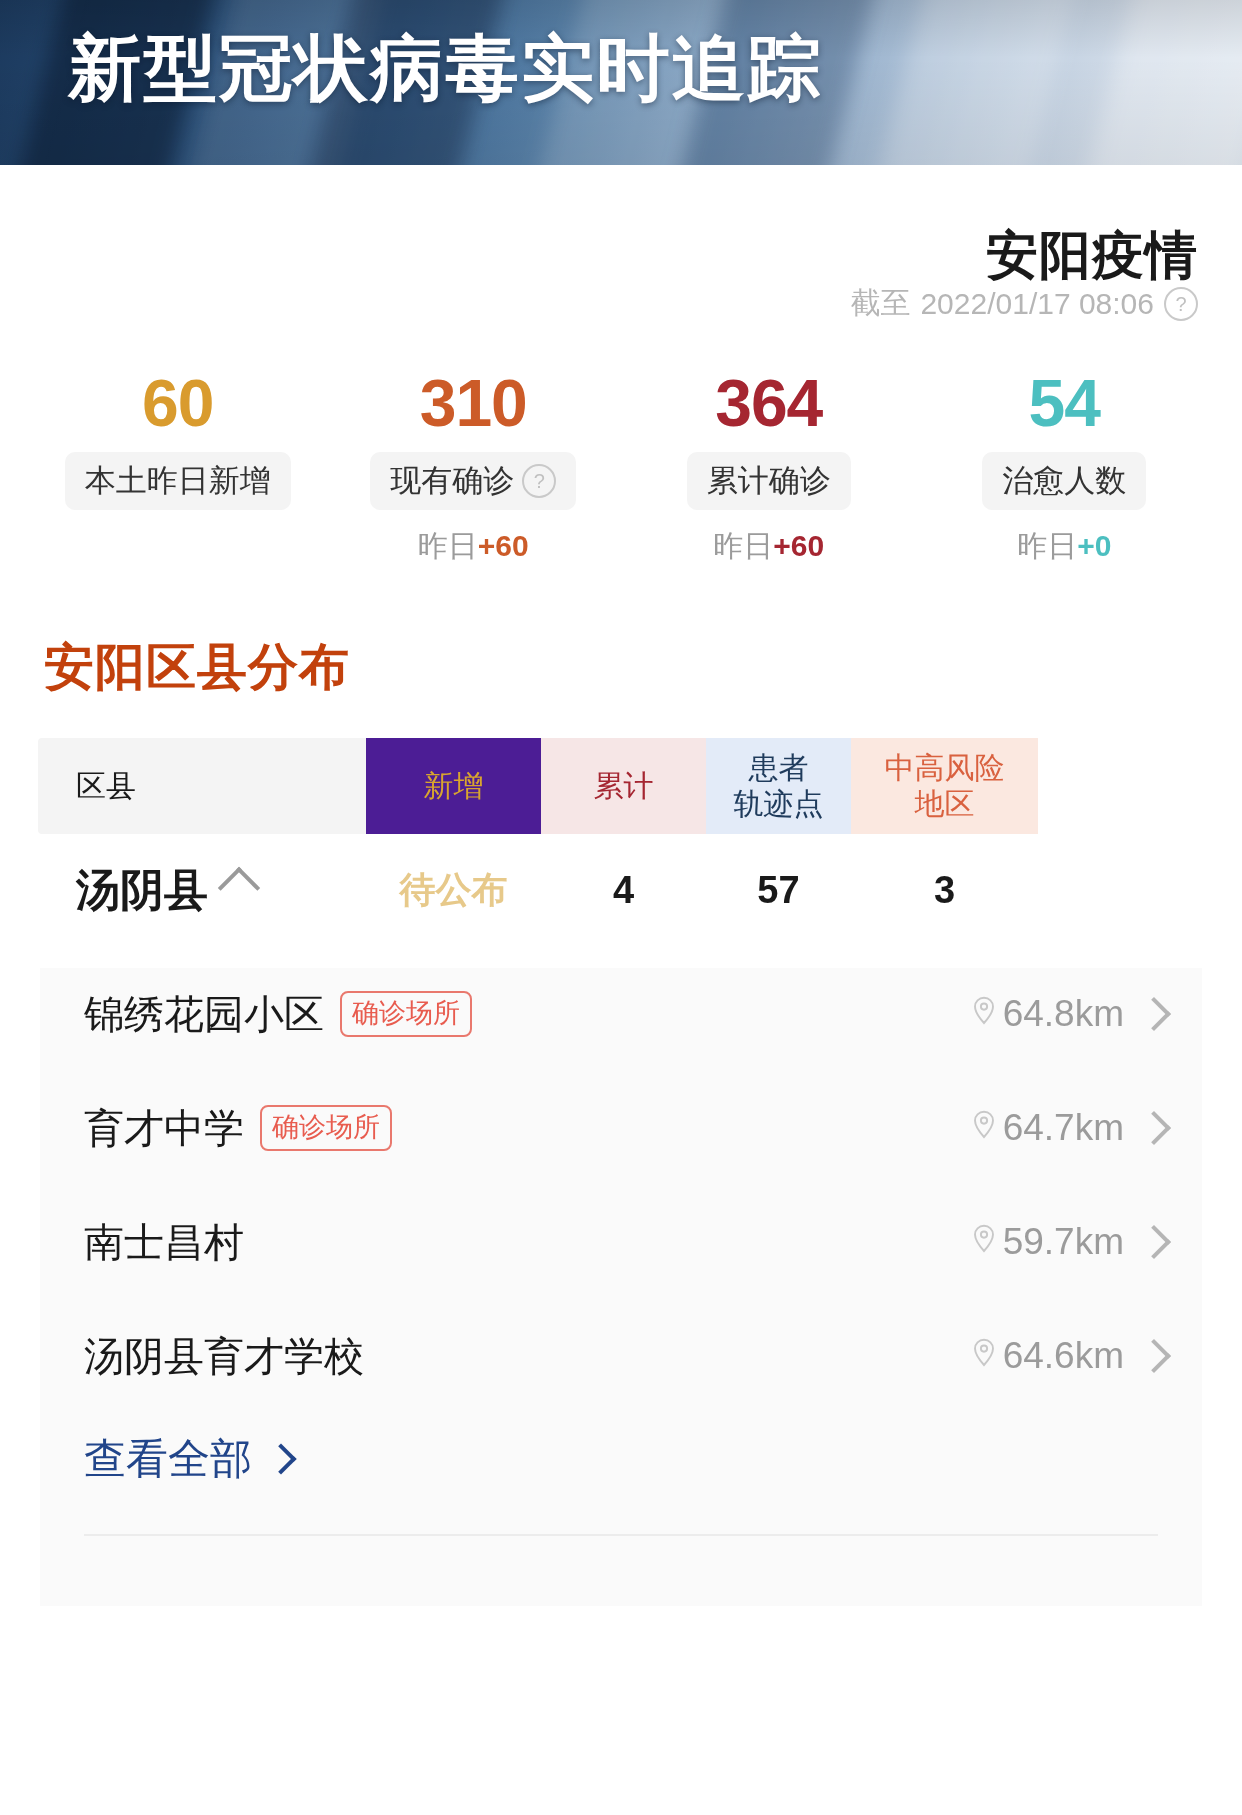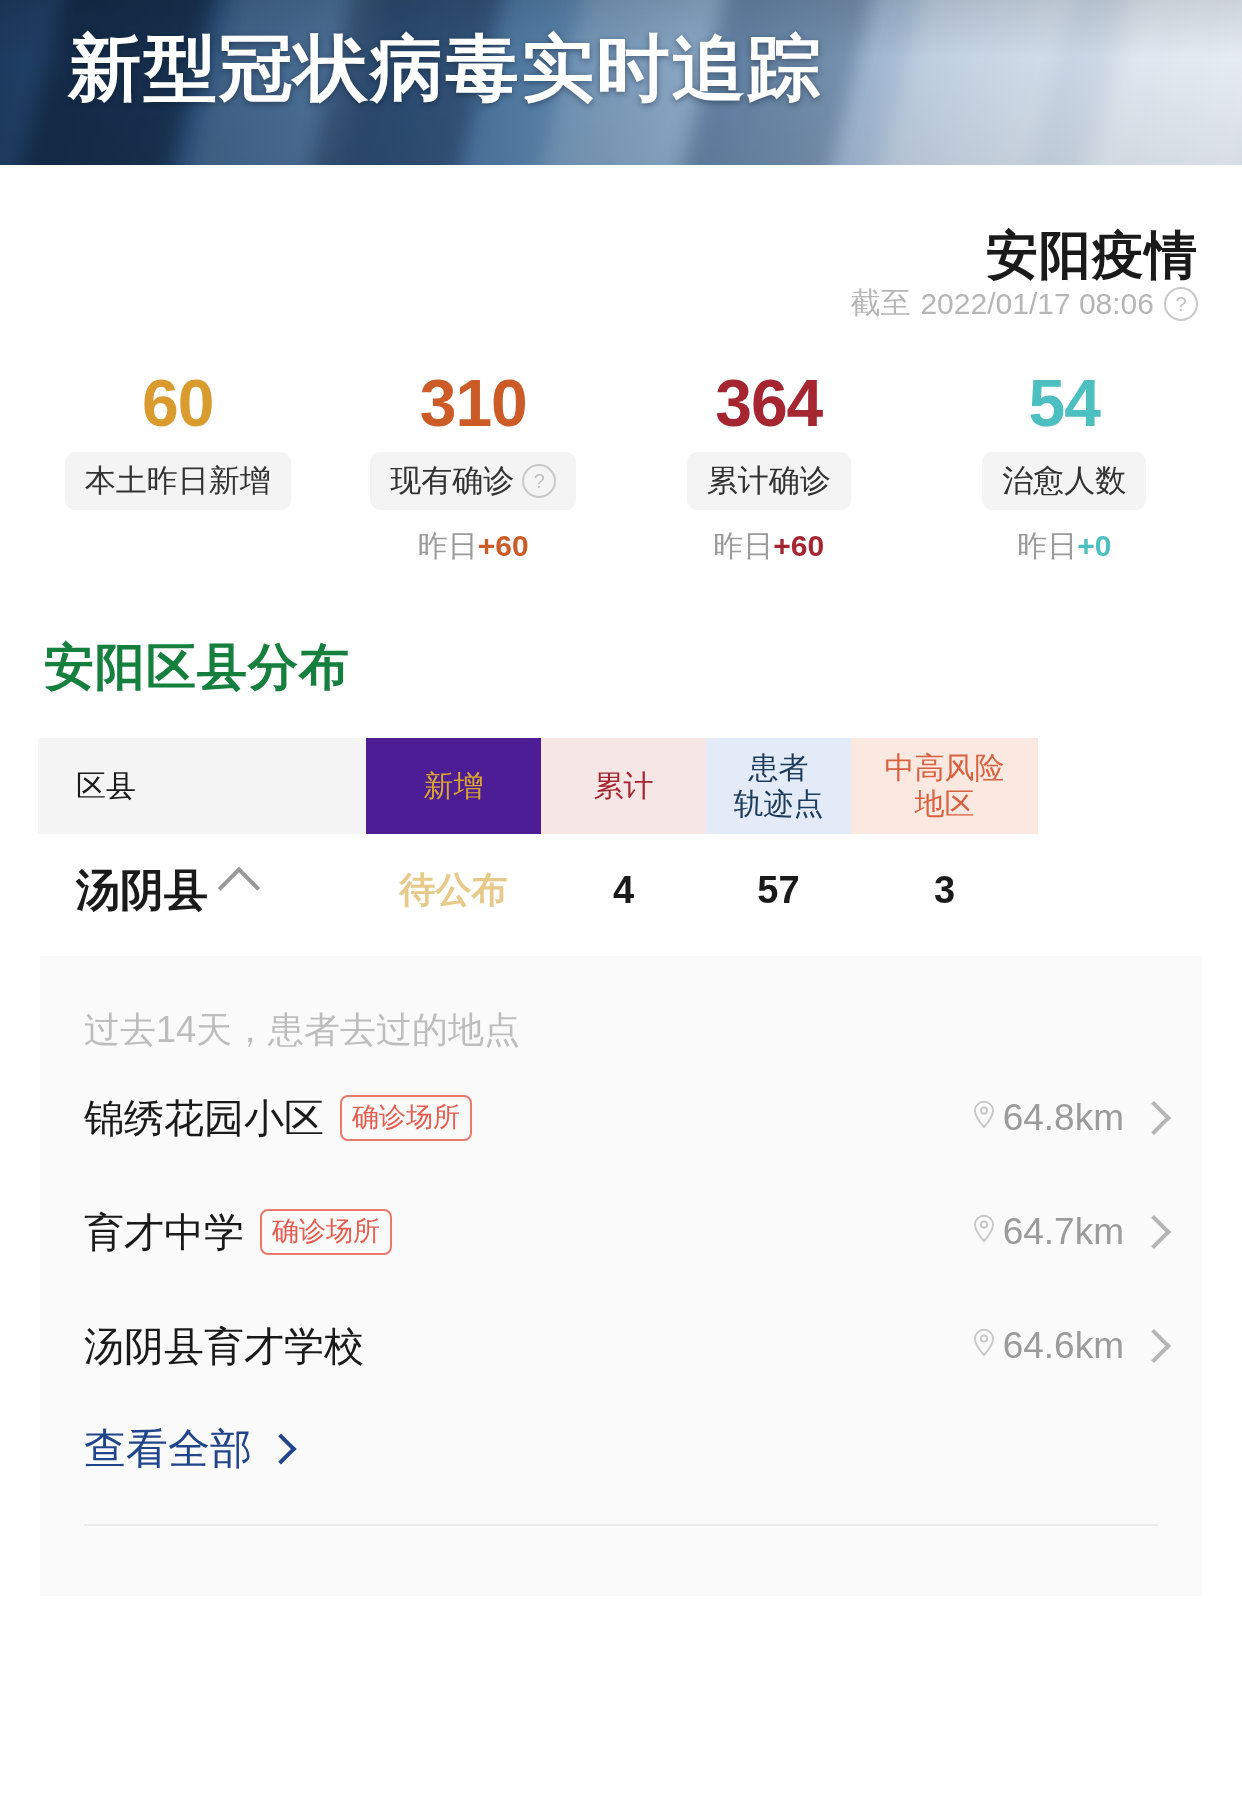--- a/index.html
+++ b/index.html
@@ -140,21 +140,21 @@
     height: 32px;
   }
   .stat-delta .dv { font-weight: bold; }
 
   
   .district-title {
     padding: 78px 44px 0 44px;
     font-size: 50px;
     line-height: 54px;
     font-weight: bold;
-    color: #15803d;
+    color: #c2410c;
     letter-spacing: 1px;
   }
   .table-wrap { padding: 44px 40px 0 38px; }
   .thead {
     display: flex;
     height: 96px;
     border-radius: 4px;
     overflow: hidden;
   }
   .th {
@@ -375,21 +375,20 @@
       </div>
       <div class="td pending col-new">待公布</div>
       <div class="td col-tot">4</div>
       <div class="td col-trk">57</div>
       <div class="td col-risk">3</div>
     </div>
 
   </div>
 
   <div class="panel">
-    <div class="panel-head">过去14天，患者去过的地点</div>
 
     <div class="place-row">
       <span class="place-name">锦绣花园小区</span>
       <span class="tag">确诊场所</span>
       <span class="dist">
         <svg class="pin" width="30" height="36" viewBox="0 0 24 30">
           <path d="M12 1.5c-4.2 0-7.5 3.2-7.5 7.3 0 5.4 7.5 13.7 7.5 13.7s7.5-8.3 7.5-13.7c0-4.1-3.3-7.3-7.5-7.3z" fill="none" stroke="#c8c8c8" stroke-width="1.6"></path>
           <circle cx="12" cy="8.8" r="2.6" fill="none" stroke="#c8c8c8" stroke-width="1.6"></circle>
         </svg>
         <span>64.8km</span>
@@ -403,20 +402,31 @@
       <span class="dist">
         <svg class="pin" width="30" height="36" viewBox="0 0 24 30">
           <path d="M12 1.5c-4.2 0-7.5 3.2-7.5 7.3 0 5.4 7.5 13.7 7.5 13.7s7.5-8.3 7.5-13.7c0-4.1-3.3-7.3-7.5-7.3z" fill="none" stroke="#c8c8c8" stroke-width="1.6"></path>
           <circle cx="12" cy="8.8" r="2.6" fill="none" stroke="#c8c8c8" stroke-width="1.6"></circle>
         </svg>
         <span>64.7km</span>
         <span class="chev"></span>
       </span>
     </div>
 
+    <div class="place-row">
+      <span class="place-name">南士昌村</span>
+      <span class="dist">
+        <svg class="pin" width="30" height="36" viewBox="0 0 24 30">
+          <path d="M12 1.5c-4.2 0-7.5 3.2-7.5 7.3 0 5.4 7.5 13.7 7.5 13.7s7.5-8.3 7.5-13.7c0-4.1-3.3-7.3-7.5-7.3z" fill="none" stroke="#c8c8c8" stroke-width="1.6"></path>
+          <circle cx="12" cy="8.8" r="2.6" fill="none" stroke="#c8c8c8" stroke-width="1.6"></circle>
+        </svg>
+        <span>59.7km</span>
+        <span class="chev"></span>
+      </span>
+    </div>
 
     <div class="place-row">
       <span class="place-name">汤阴县育才学校</span>
       <span class="dist">
         <svg class="pin" width="30" height="36" viewBox="0 0 24 30">
           <path d="M12 1.5c-4.2 0-7.5 3.2-7.5 7.3 0 5.4 7.5 13.7 7.5 13.7s7.5-8.3 7.5-13.7c0-4.1-3.3-7.3-7.5-7.3z" fill="none" stroke="#c8c8c8" stroke-width="1.6"></path>
           <circle cx="12" cy="8.8" r="2.6" fill="none" stroke="#c8c8c8" stroke-width="1.6"></circle>
         </svg>
         <span>64.6km</span>
         <span class="chev"></span>

